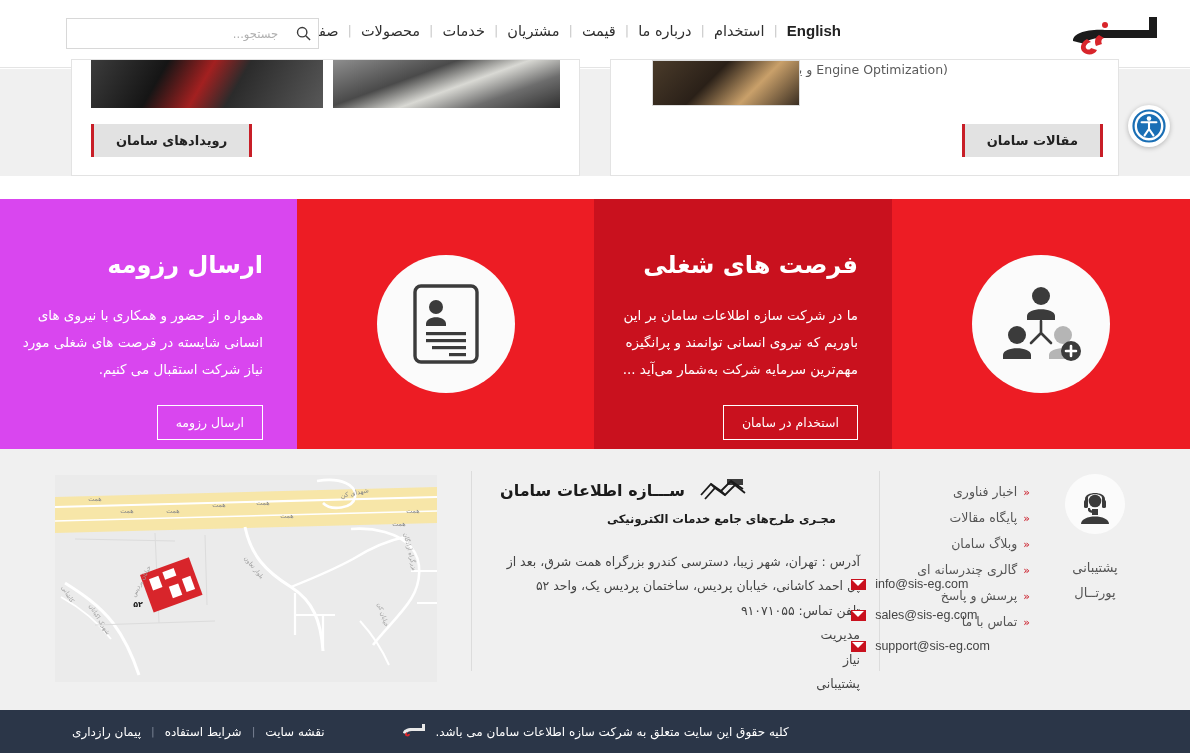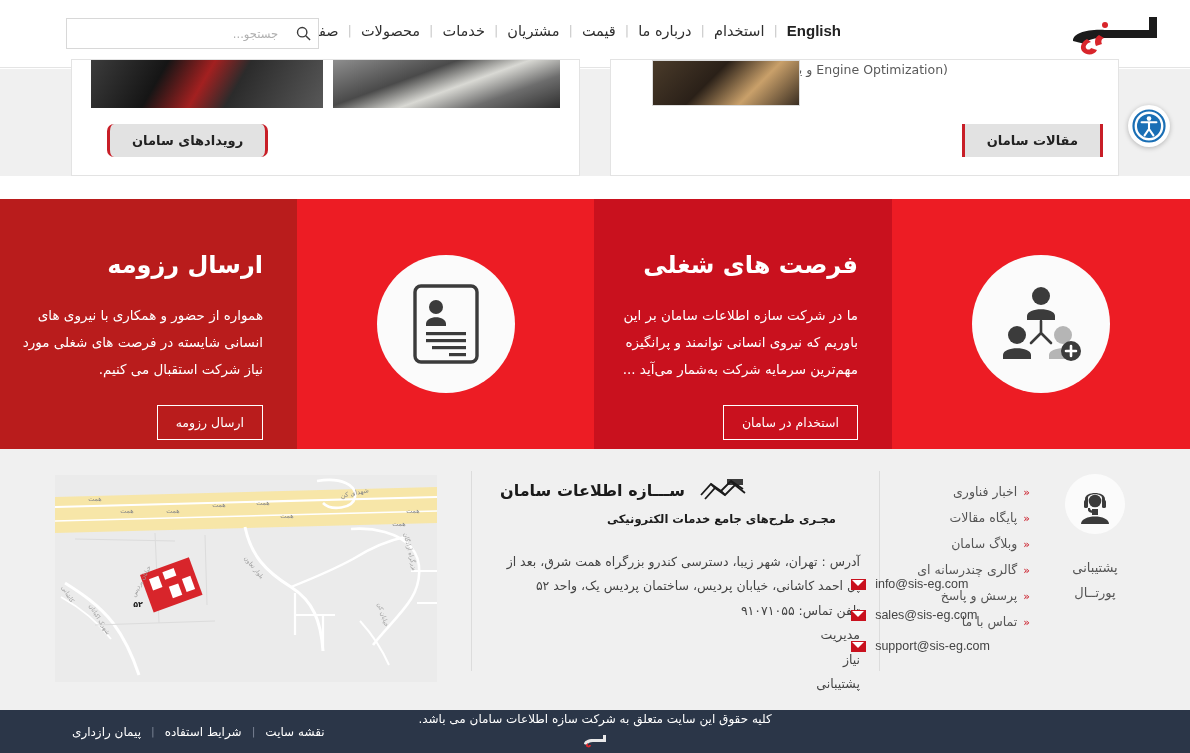--- a/index.html
+++ b/index.html
@@ -92,42 +92,42 @@
   .tag-btn {
     position:absolute; bottom:18px;
     background:#e2e2e2;
     border-right:3px solid #c81e27;
     border-left:3px solid #c81e27;
     padding:9px 22px;
     font-size:13px; font-weight:700; color:#222;
     direction:rtl; white-space:nowrap;
   }
   .card.right .tag-btn { right:15px; }
-  .card.left  .tag-btn { left:35px;border-radius:7px; }
+  .card.left  .tag-btn { left:19px; }
 
   
   .a11y {
     position:absolute; left:1128px; top:105px;
     width:42px; height:42px; border-radius:50%;
     background:#ffffff;
     box-shadow:0 1px 5px rgba(0,0,0,.25);
     display:flex; align-items:center; justify-content:center;
   }
 
   
   .redstrip {
     position:absolute; top:199px; left:0; width:1190px; height:250px;
     display:flex; flex-direction:row;
   }
   .rp { height:100%; position:relative; }
   .rp.icon { display:flex; align-items:center; justify-content:center; }
   .rp.p1 { width:298px; background:#ed1c24; }   
   .rp.p2 { width:298px; background:#c9111e; }   
   .rp.p3 { width:297px; background:#ed1c24; }   
-  .rp.p4 { width:297px; background:#b91c1c; }   
+  .rp.p4 { width:297px; background:#d946ef; }   
 
   .rp .circle {
     width:138px; height:138px; border-radius:50%;
     background:#fbfbfb;
     display:flex; align-items:center; justify-content:center;
   }
 
   .rp .inner {
     direction:rtl; text-align:right;
     color:#fff;
@@ -205,21 +205,21 @@
 
   
   .bottombar {
     position:absolute; top:710px; left:0; width:1190px; height:43px;
     background:#2b3648;
     display:flex; align-items:center;
   }
   .copy {
     position:absolute; right:0; width:100%;
     text-align:center; color:#fff; font-size:12px; direction:rtl;
-    display:flex; align-items:center; justify-content:center; gap:8px;flex-direction:column;
+    display:flex; align-items:center; justify-content:center; gap:8px;
   }
   .bottom-links {
     position:absolute; left:62px; display:flex; flex-direction:row-reverse;
     align-items:flex-start; direction:rtl;
   }
   .bottom-links a { color:#fff; text-decoration:none; font-size:12px; padding:0 10px; white-space:nowrap;}
   .bottom-links .bsep { color:#7b8496; font-size:11px; }
 </style>
 </head>
 <body>

